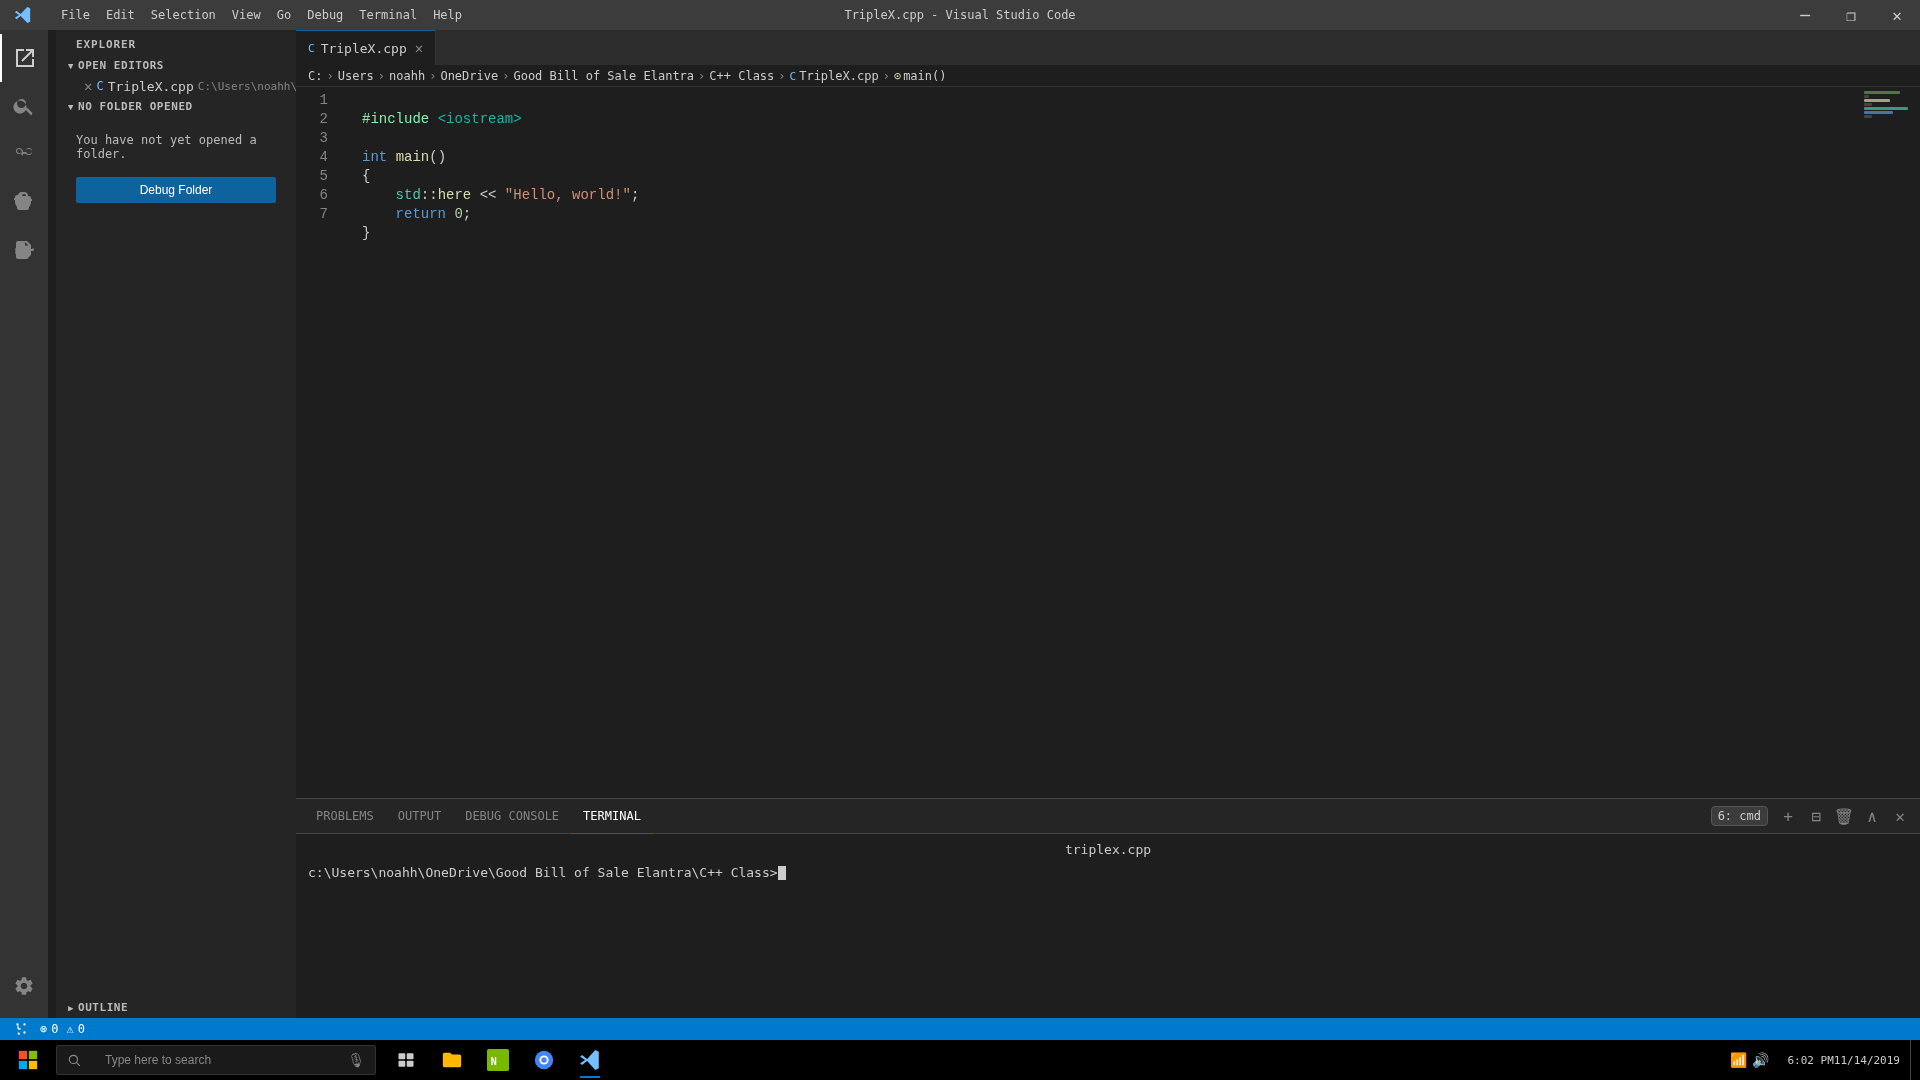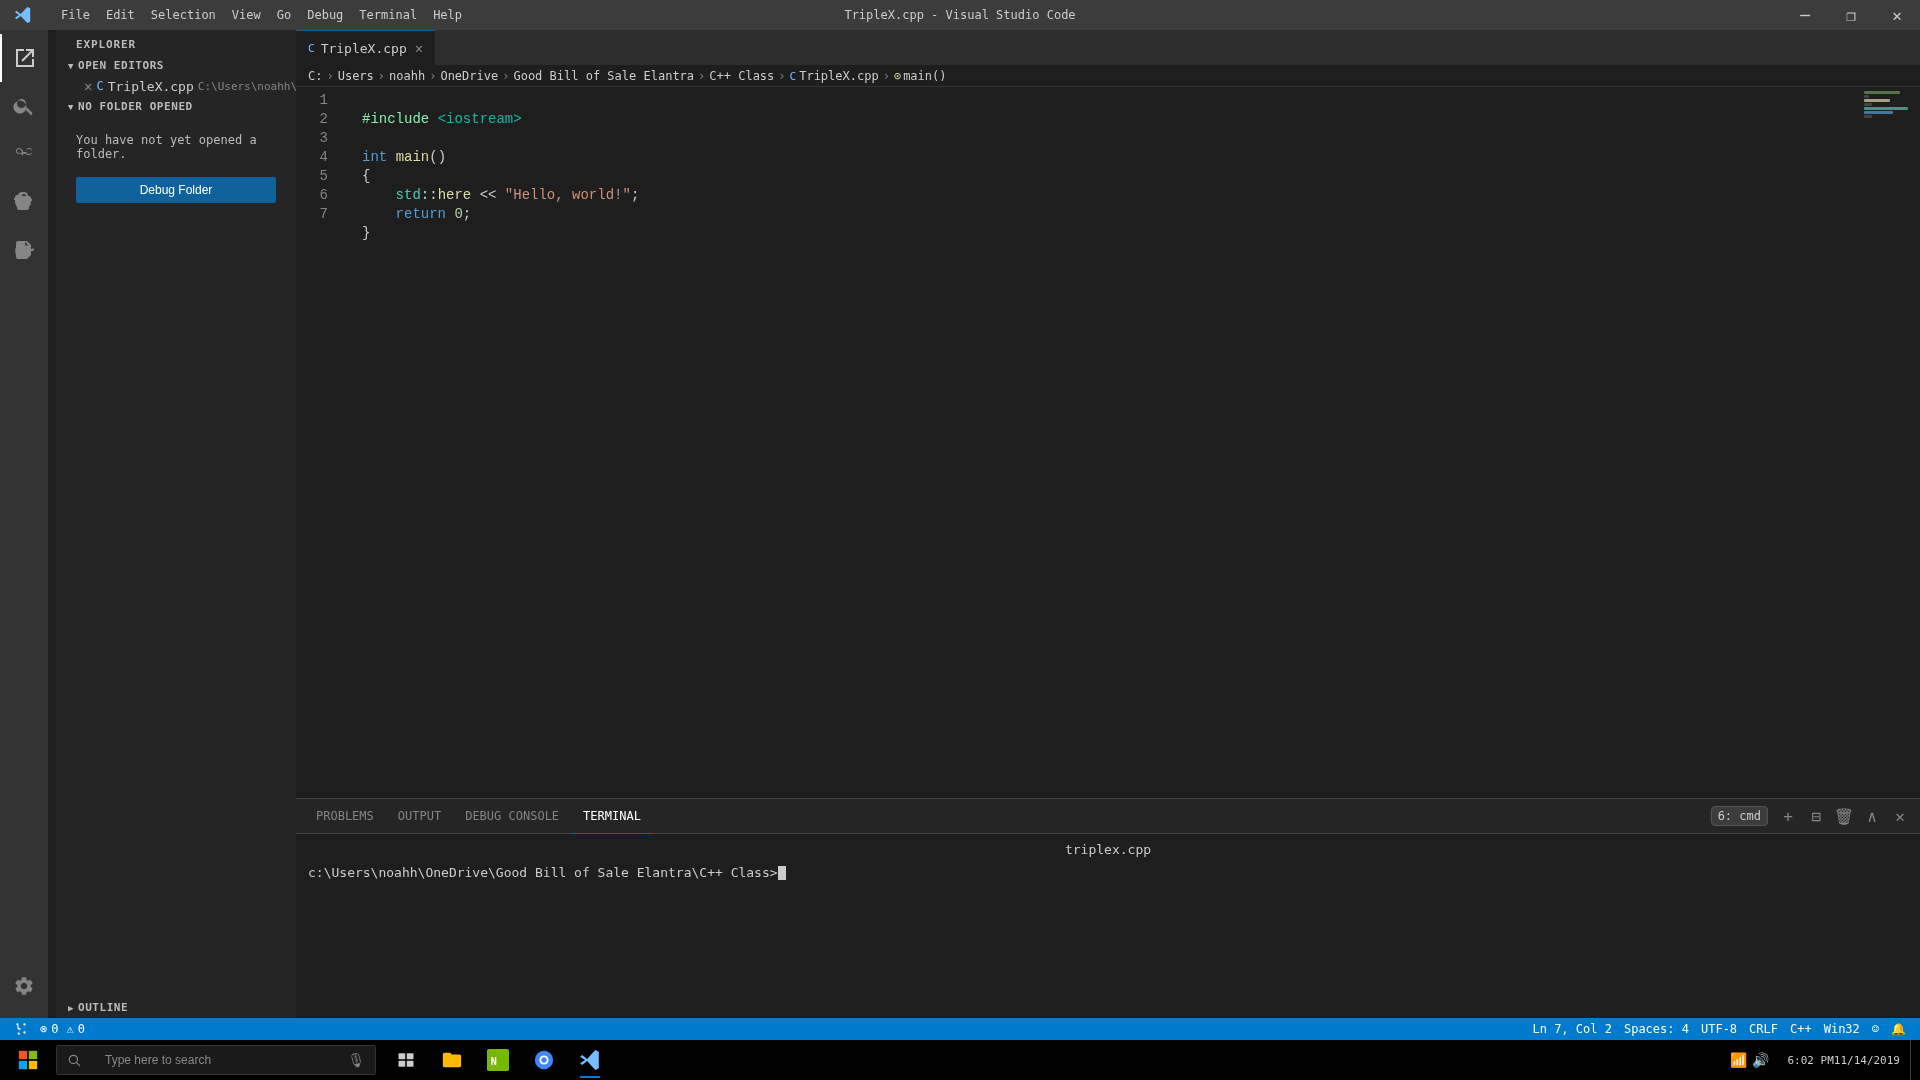--- a/index.html
+++ b/index.html
@@ -669,30 +669,20 @@
     <svg width="14" height="14" viewBox="0 0 24 24" fill="white">
         <path d="M6 2a2 2 0 1 0 0 4 2 2 0 0 0 0-4zm12 0a2 2 0 1 0 0 4 2 2 0 0 0 0-4zm-5.6 10A6 6 0 0 0 8 10.17V7.83A4 4 0 0 0 6 4.17v15.66A4 4 0 0 0 8 22a2 2 0 1 0 0-4 2 2 0 0 0-2 2v-7.83A6 6 0 0 0 12.4 12zm5.6 4a2 2 0 1 0 0 4 2 2 0 0 0 0-4z"></path>
       </svg>
   </div>
   <div class="status-item">
     <span>⊗</span>
     <span>0</span>
     <span style="margin-left:4px;">⚠</span>
     <span>0</span>
   </div>
-  <div class="status-right">
-    <div class="status-item">Ln 7, Col 2</div>
-    <div class="status-item">Spaces: 4</div>
-    <div class="status-item">UTF-8</div>
-    <div class="status-item">CRLF</div>
-    <div class="status-item">C++</div>
-    <div class="status-item">Win32</div>
-    <div class="status-item">☺</div>
-    <div class="status-item">🔔</div>
-  </div>
 </div>
 
 <div id="taskbar">
   <div class="taskbar-start">
     <svg width="20" height="20" viewBox="0 0 24 24">
         <rect x="1" y="1" width="10" height="10" fill="#f35325"></rect>
         <rect x="13" y="1" width="10" height="10" fill="#81bc06"></rect>
         <rect x="1" y="13" width="10" height="10" fill="#05a6f0"></rect>
         <rect x="13" y="13" width="10" height="10" fill="#ffba08"></rect>
       </svg>

